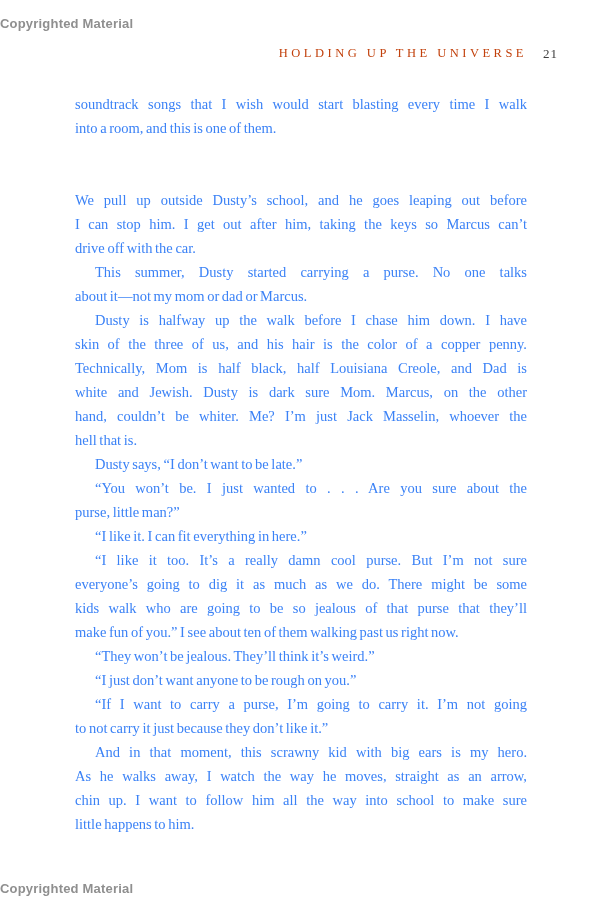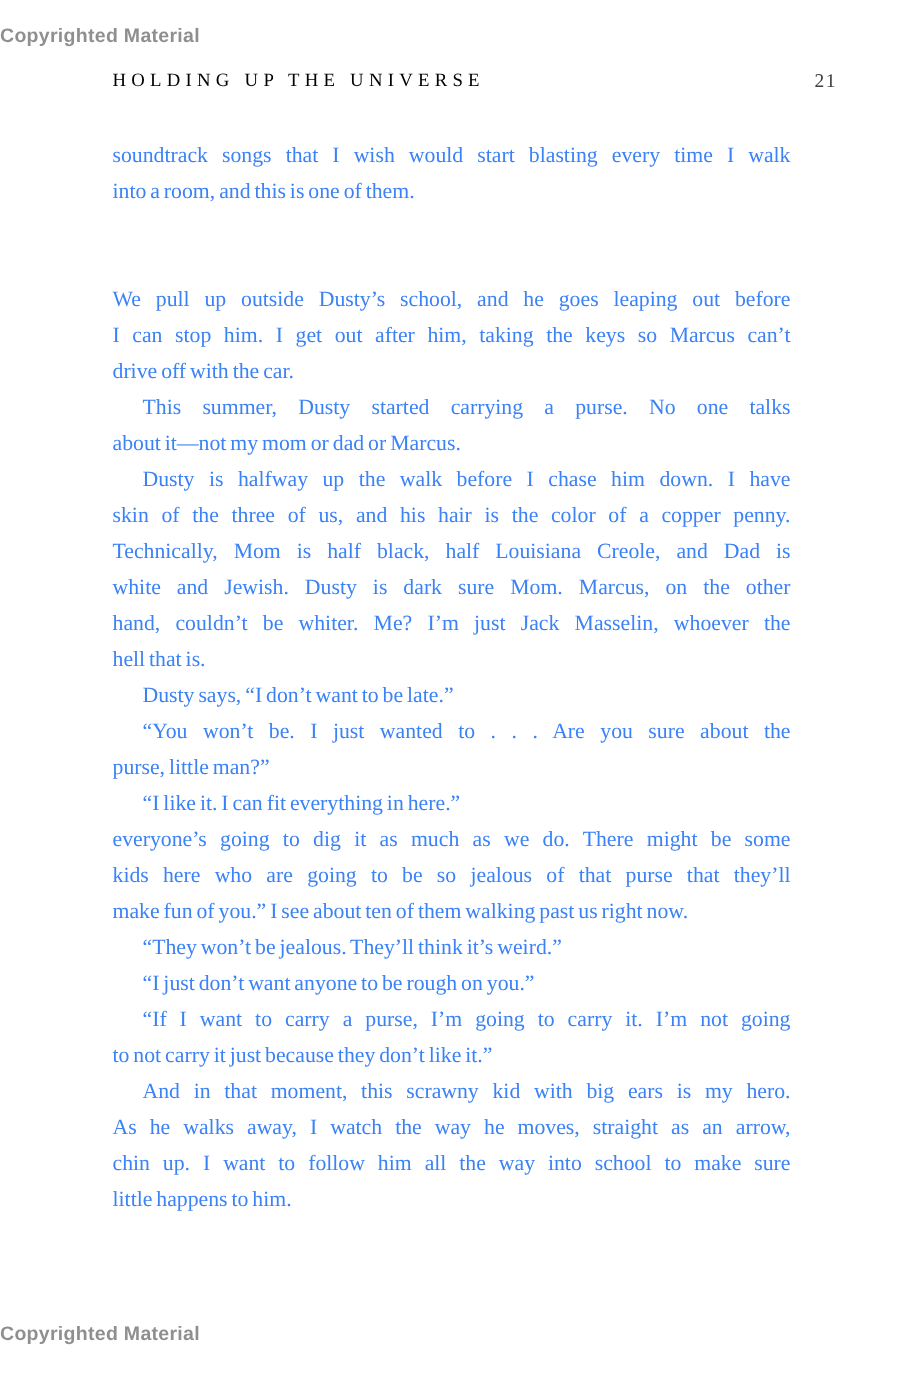--- a/index.html
+++ b/index.html
@@ -21,24 +21,24 @@
     color: #8f8f8f;
     letter-spacing: 0.2px;
   }
   .wm-top { top: 16px; }
   .wm-bottom { top: 881px; }
   .running-header {
     position: absolute;
     top: 46px;
     left: 75px;
     width: 452px;
-    text-align: left;
+    text-align: right;
     font-size: 12.5px;
     letter-spacing: 3.5px;
-    color: #000000;
+    color: #c2410c;
   }
   .page-number {
     position: absolute;
     top: 46px;
     right: 42px;
     font-size: 13px;
     letter-spacing: 1px;
     color: #3d3d3d;
   }
   .body-text {
@@ -95,22 +95,23 @@
       <div class="line indent">Dusty says, “I don’t want to be late.”</div>
     </div>
     <div class="paragraph">
       <div class="line jfy indent">“You won’t be. I just wanted to . . . Are you sure about the</div>
       <div class="line">purse, little man?”</div>
     </div>
     <div class="paragraph">
       <div class="line indent">“I like it. I can fit everything in here.”</div>
     </div>
     <div class="paragraph">
+      <div class="line jfy indent">“I like it too. It’s a really damn cool purse. But I’m not sure</div>
       <div class="line jfy">everyone’s going to dig it as much as we do. There might be some</div>
-      <div class="line jfy">kids here who are going to be so jealous of that purse that they’ll</div>
+      <div class="line jfy">kids walk who are going to be so jealous of that purse that they’ll</div>
       <div class="line">make fun of you.” I see about ten of them walking past us right now.</div>
     </div>
     <div class="paragraph">
       <div class="line indent">“They won’t be jealous. They’ll think it’s weird.”</div>
     </div>
     <div class="paragraph">
       <div class="line indent">“I just don’t want anyone to be rough on you.”</div>
     </div>
     <div class="paragraph">
       <div class="line jfy indent">“If I want to carry a purse, I’m going to carry it. I’m not going</div>

